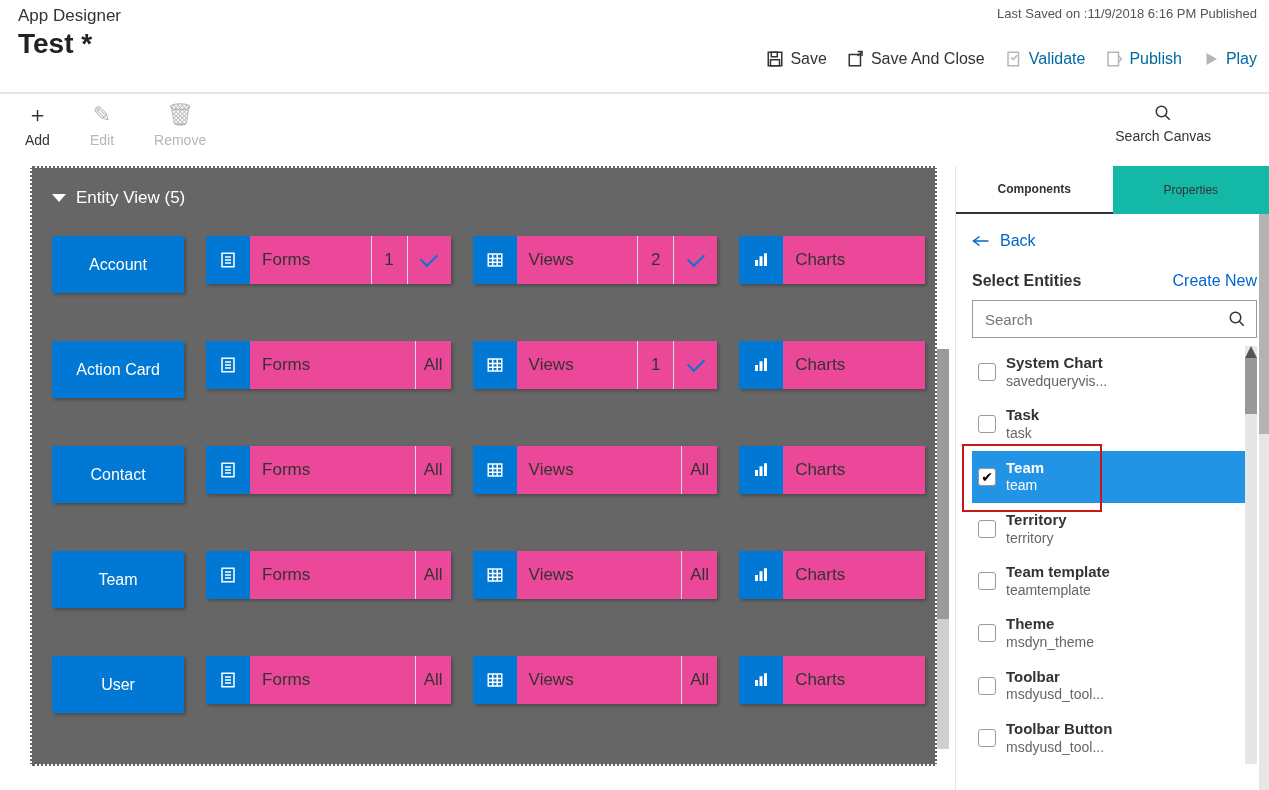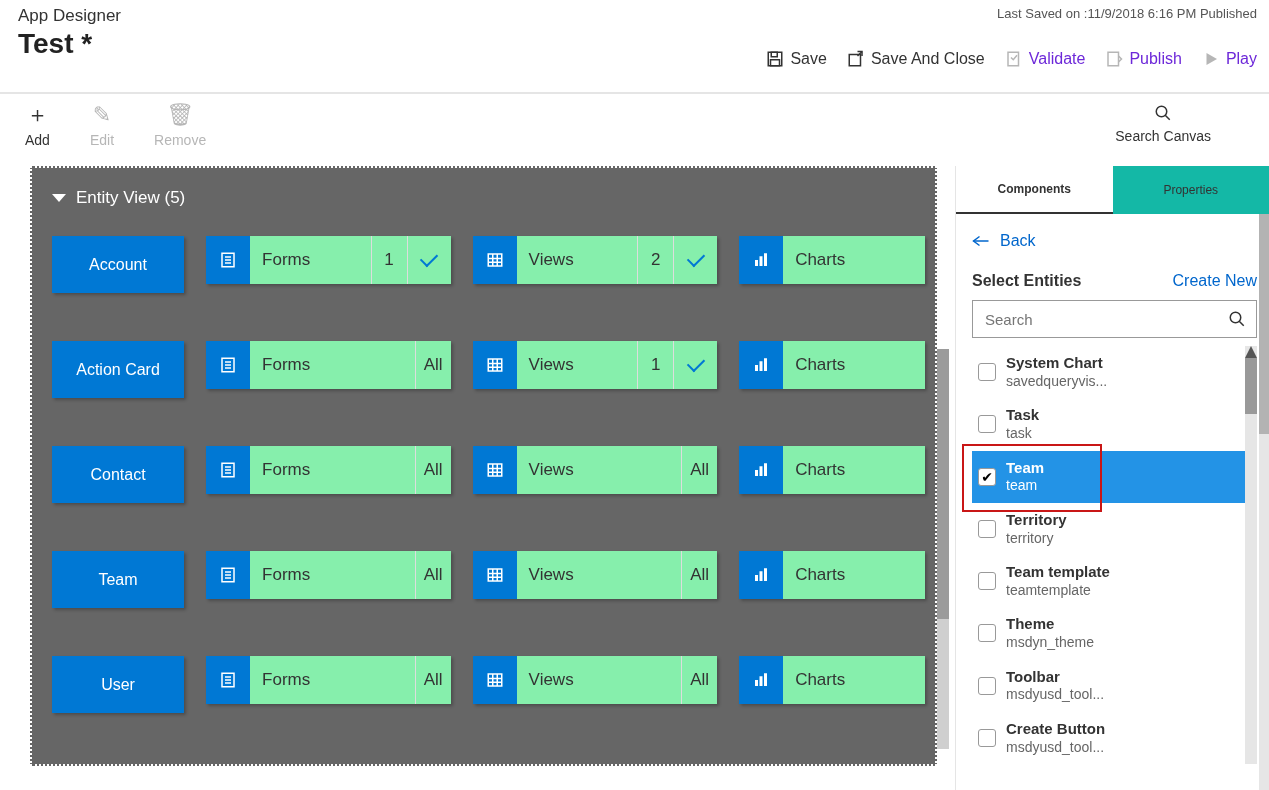--- a/index.html
+++ b/index.html
@@ -4,40 +4,40 @@
 <style>
   * { box-sizing: border-box; font-family: "Segoe UI", Arial, sans-serif; }
   body { margin:0; width:1269px; height:790px; background:#fff; overflow:hidden; color:#333; }
   
   .header { padding: 6px 18px 0 18px; border-bottom: 2px solid #e5e5e5; height:94px; position:relative; }
   .app-title { font-size:17px; color:#333; }
   .app-name { font-size:28px; color:#222; margin-top:2px; font-weight:700; }
   .last-saved { position:absolute; right:12px; top:6px; font-size:13px; color:#555; }
   .toolbar-right { position:absolute; right:12px; top:50px; display:flex; gap:20px; align-items:center; font-size:16px; }
   .tool-btn { display:flex; align-items:center; gap:6px; cursor:pointer; color:#333; }
-  .tool-btn.disabled { color:#6d28d9;justify-content:center; }
+  .tool-btn.disabled { color:#0369a1;justify-content:center; }
   .icon-svg { width:18px; height:18px; display:inline-block; }
   
   .subtoolbar { display:flex; justify-content:space-between; padding:10px 18px 18px 25px; }
   .subtoolbar-left { display:flex; gap:40px; }
   .sub-btn { display:flex; flex-direction:column; align-items:center; gap:6px; cursor:pointer; color:#333; font-size:14px; }
   .sub-btn.disabled { color:#b6b6b6; }
   .sub-btn .big-icon { font-size:22px; line-height:22px; font-weight:300; }
   .search-canvas { display:flex; flex-direction:column; align-items:center; gap:6px; font-size:14px; margin-right:40px; }
   
   .main { display:flex; height:625px; }
   
   .canvas-outer { width:955px; padding:0 18px 0 30px; position:relative; }
   .canvas { background:#666; border:2px dotted #fff; height:600px; padding:20px 10px 0 20px; overflow:hidden; position:relative; }
   .canvas-inner { position:relative; }
   .section-title { color:#fff; font-size:17px; display:flex; align-items:center; gap:10px; margin-bottom:28px; cursor:pointer; }
   .tri-down { width:0; height:0; border-left:7px solid transparent; border-right:7px solid transparent; border-top:8px solid #fff; }
   .entity-row { display:flex; gap:22px; margin-bottom:48px; }
   .entity-btn { width:135px; height:57px; background:#0078d4; color:#fff; display:flex; align-items:center; justify-content:center; font-size:16px; box-shadow:2px 2px 3px rgba(0,0,0,.25); }
-  .tile { display:flex; height:48px; box-shadow:2px 2px 3px rgba(0,0,0,.25); background:#86efac; }
+  .tile { display:flex; height:48px; box-shadow:2px 2px 3px rgba(0,0,0,.25); background:#ec4899; }
   .tile-icon { width:44px; background:#0078d4; display:flex; align-items:center; justify-content:center; }
   .tile-label { flex:1; display:flex; align-items:center; padding-left:12px; font-size:17px; color:#333; }
   .tile-count { width:36px; display:flex; align-items:center; justify-content:center; border-left:1px solid #ddd; font-size:17px; color:#333; }
   .tile-chev { width:44px; display:flex; align-items:center; justify-content:center; border-left:1px solid #ddd; }
   .forms-tile { width:250px; }
   .views-tile { width:250px; }
   .charts-tile { width:190px; }
   .chev-down { width:16px; height:10px; border-left:2px solid #0078d4; border-bottom:2px solid #0078d4; transform:rotate(-45deg); margin-top:-5px; }
   .forms-icon, .views-icon, .charts-icon { width:20px; height:18px; }
   
@@ -434,21 +434,21 @@
             <div class="entity-item">
               <div class="chk"></div>
               <div class="entity-text">
                 <div class="entity-label">Toolbar</div>
                 <div class="entity-schema">msdyusd_tool...</div>
               </div>
             </div>
             <div class="entity-item">
               <div class="chk"></div>
               <div class="entity-text">
-                <div class="entity-label">Create Button</div>
+                <div class="entity-label">Toolbar Button</div>
                 <div class="entity-schema">msdyusd_tool...</div>
               </div>
             </div>
           </div>
         <div class="list-sb-track">
           <div class="list-sb-arrow-up"></div>
           <div class="list-sb-thumb" style="top:12px"></div>
         </div>
         <div class="highlight-box" style="left:-10px; top:98px; width:140px; height:68px;"></div>
       </div>

